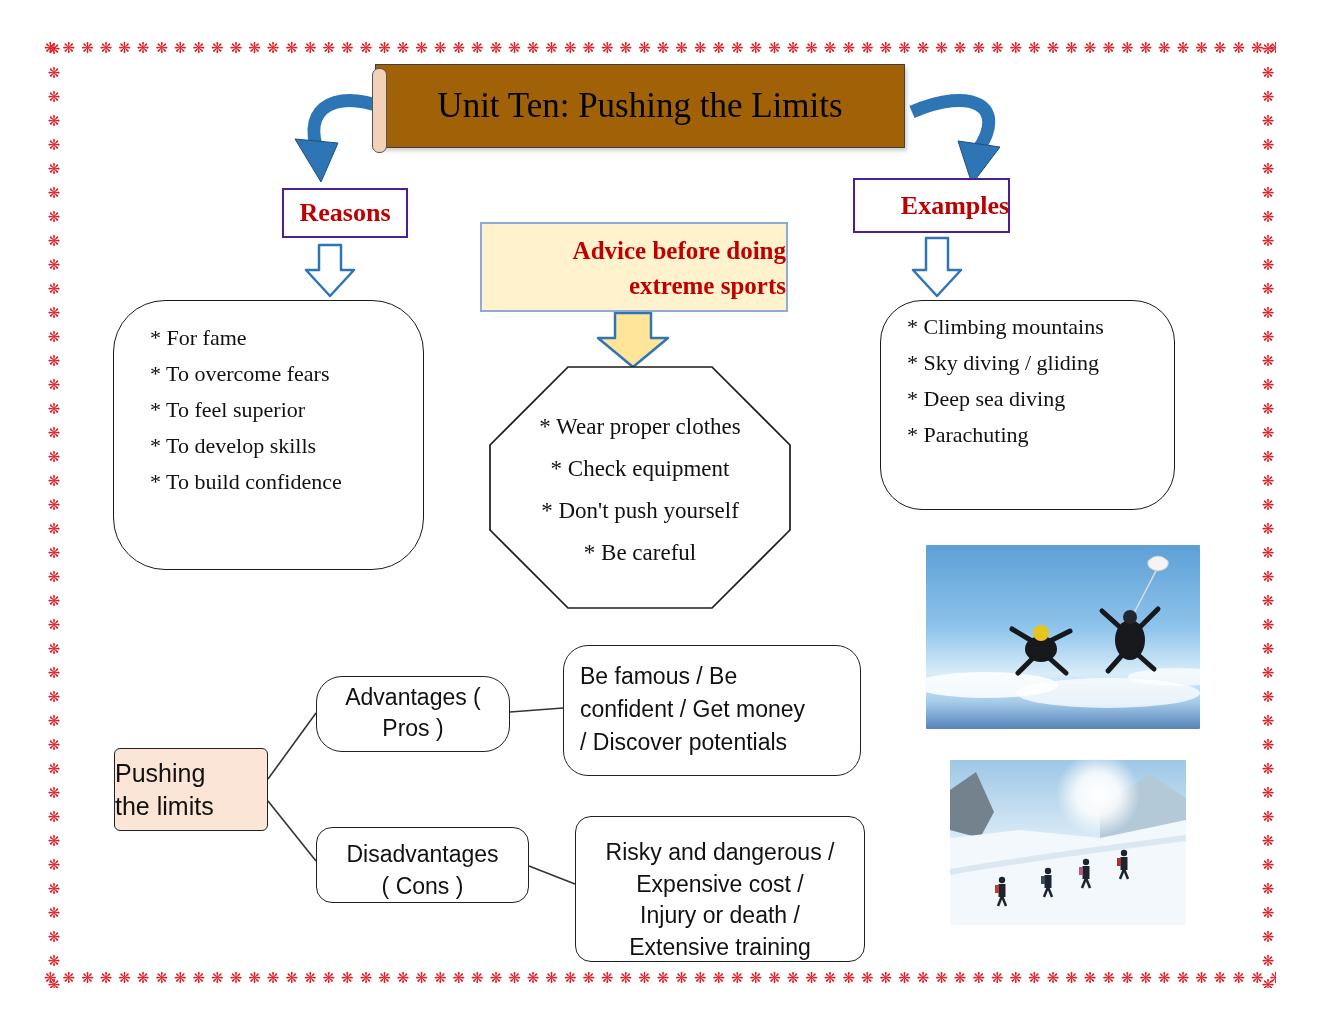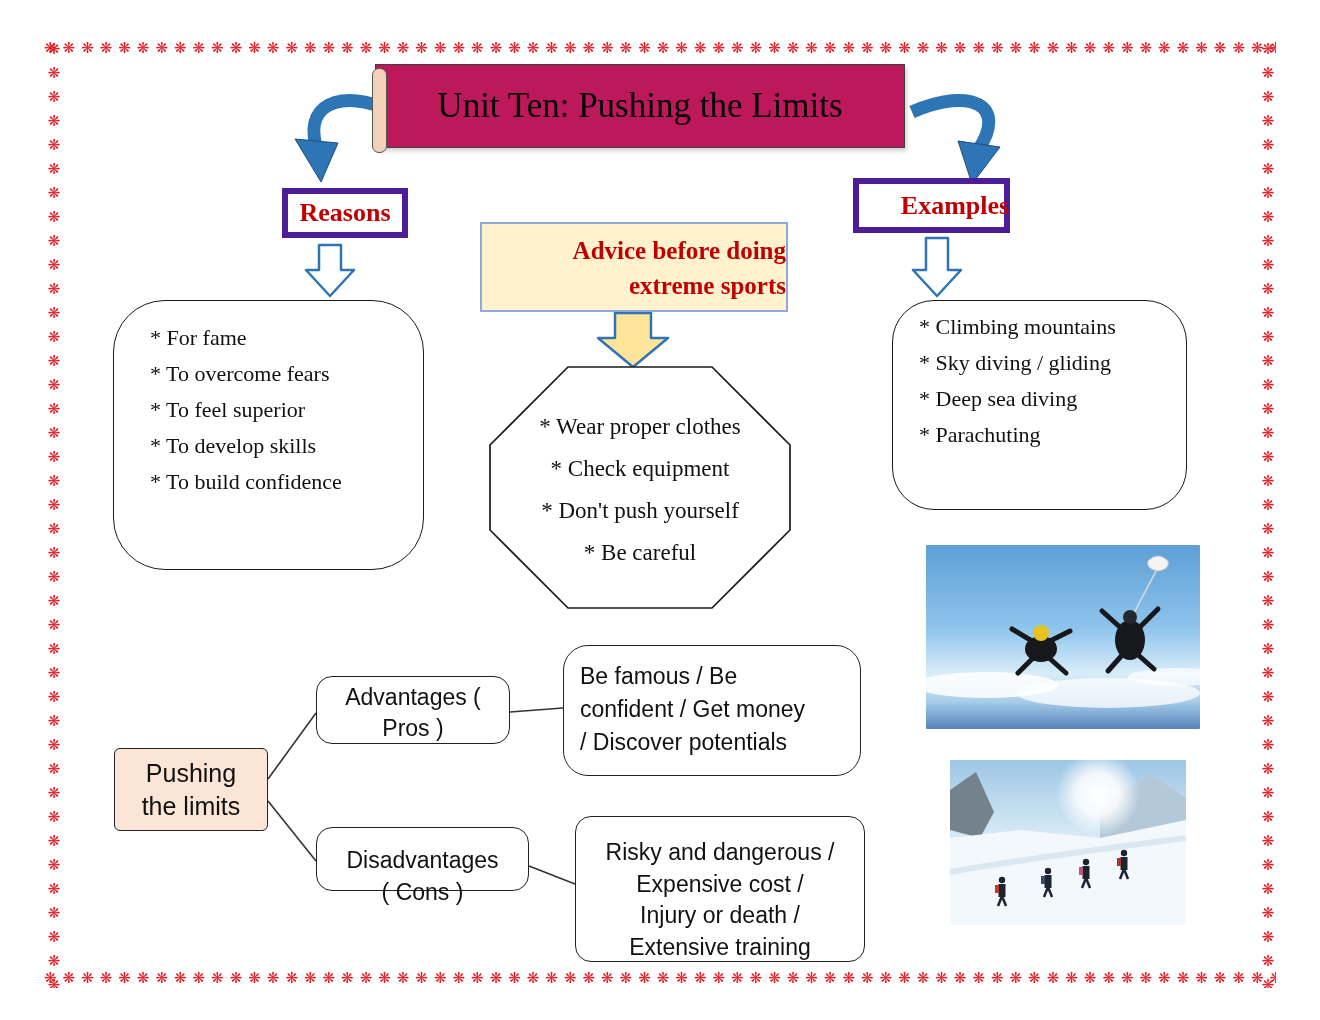--- a/index.html
+++ b/index.html
@@ -15,58 +15,58 @@
   .bs-left   { top:40px; bottom:32px; left:42px;  width:22px; writing-mode:vertical-rl; }
   .bs-right  { top:40px; bottom:32px; right:42px; width:22px; writing-mode:vertical-rl; }
 
   .overlay { position:absolute; left:0; top:0; width:1320px; height:1020px; pointer-events:none; }
   .curve { fill:none; stroke:#2e75b6; stroke-width:13; }
   .curvehead { fill:#2e75b6; stroke:#1f4e79; stroke-width:1; }
   .outline-arrow { fill:#ffffff; stroke:#2e75b6; stroke-width:2.5; stroke-linejoin:round; }
   .advice-fill { fill:#ffe599; }
   .conn { stroke:#333333; stroke-width:1.6; }
 
-  .banner { position:absolute; left:375px; top:64px; width:530px; height:84px; background:#be185d;
+  .banner { position:absolute; left:375px; top:64px; width:530px; height:84px; background:#a16207;
             border:1.6px solid #404040; display:flex; align-items:center; justify-content:center;
             box-shadow:2px 3px 4px rgba(0,0,0,0.18); }
   .curl { position:absolute; left:-4px; top:3px; bottom:-6px; width:15px; background:#f3d0b8;
           border:1.5px solid #555555; border-radius:7px; }
   .banner-text { font-size:35px; color:#000000; }
 
-  .label-box { position:absolute; border:6px solid #4c1d95; background:#ffffff; color:#c00000;
+  .label-box { position:absolute; border:2px solid #4c1d95; background:#ffffff; color:#c00000;
                font-weight:bold; font-size:26px; display:flex; align-items:center; justify-content:center; }
   .reasons-label  { left:282px; top:188px; width:126px; height:50px; }
   .examples-label { left:853px; top:178px; width:157px; height:55px;padding-left:47px; }
 
   .round-box { position:absolute; border:1.6px solid #1a1a1a; background:#ffffff; font-size:22px;
                color:#111111; white-space:pre-line; line-height:36px; }
   .reasons-list  { left:113px; top:300px; width:311px; height:270px; border-radius:52px; padding:19px 10px 0 36px; }
-  .examples-list { left:880px; top:300px; width:295px; height:210px; border-radius:42px; padding:8px 8px 0 26px;margin-left:12px; }
+  .examples-list { left:880px; top:300px; width:295px; height:210px; border-radius:42px; padding:8px 8px 0 26px; }
 
   .advice-box { position:absolute; left:480px; top:222px; width:308px; height:90px; background:#fff2cc;
                 border:2px solid #8eaadb; color:#c00000; font-weight:bold; font-size:25px;
                 text-align:right; white-space:pre-line; line-height:35px; padding-top:9px; }
 
   .octagon { position:absolute; left:488px; top:365px; width:304px; height:245px; }
   .octagon polygon { fill:#ffffff; stroke:#1a1a1a; stroke-width:1.7; }
   .octagon-text { position:absolute; left:488px; top:365px; width:304px; text-align:center;
                   font-size:23px; line-height:42px; white-space:pre-line; padding-top:41px; color:#111111; }
 
   .photo { position:absolute; border-radius:1px; }
   .photo-sky { left:926px; top:545px; width:274px; height:184px; }
   .photo-mtn { left:950px; top:760px; width:236px; height:165px; }
 
   .mm-root { position:absolute; left:114px; top:748px; width:154px; height:83px; background:#fbe5d6;
              border:1.6px solid #222222; border-radius:6px; font-family:"Liberation Sans","DejaVu Sans",sans-serif;
-             font-size:25px; text-align:center; white-space:pre-line; line-height:33px; padding-top:8px; color:#111; }
+             font-size:25px; text-align:left; white-space:pre-line; line-height:33px; padding-top:8px; color:#111; }
   .mm-box { position:absolute; border:1.6px solid #222222; border-radius:16px; background:#ffffff;
             font-family:"Liberation Sans","DejaVu Sans",sans-serif; font-size:23px; text-align:center;
             white-space:pre-line; color:#111; }
-  .mm-adv { left:316px; top:676px; width:194px; height:68px; line-height:31px; padding-top:5px; }
-  .mm-dis { left:316px; top:827px; width:213px; height:64px; line-height:32px; padding-top:16px; }
+  .mm-adv { left:316px; top:676px; width:194px; height:76px; line-height:31px; padding-top:5px;border-radius:26px; }
+  .mm-dis { left:316px; top:827px; width:213px; height:76px; line-height:32px; padding-top:10px; }
   .mm-pros-text { left:563px; top:645px; width:298px; height:131px; text-align:left; padding:14px 0 0 16px; line-height:33px;border-radius:25px; }
   .mm-cons-text { left:575px; top:816px; width:290px; height:146px; padding-top:20px; line-height:31.5px; }
 </style>
 </head>
 <body>
 
 <div class="page">
 
   <div class="bstrip bs-top">❋❋❋❋❋❋❋❋❋❋❋❋❋❋❋❋❋❋❋❋❋❋❋❋❋❋❋❋❋❋❋❋❋❋❋❋❋❋❋❋❋❋❋❋❋❋❋❋❋❋❋❋❋❋❋❋❋❋❋❋❋❋❋❋❋❋❋❋❋❋❋❋❋❋❋❋❋❋❋❋❋❋❋❋❋❋❋❋❋❋❋❋❋❋❋❋❋❋❋❋❋❋❋❋❋❋❋❋❋❋❋❋❋❋❋❋❋❋❋❋</div>
   <div class="bstrip bs-bottom">❋❋❋❋❋❋❋❋❋❋❋❋❋❋❋❋❋❋❋❋❋❋❋❋❋❋❋❋❋❋❋❋❋❋❋❋❋❋❋❋❋❋❋❋❋❋❋❋❋❋❋❋❋❋❋❋❋❋❋❋❋❋❋❋❋❋❋❋❋❋❋❋❋❋❋❋❋❋❋❋❋❋❋❋❋❋❋❋❋❋❋❋❋❋❋❋❋❋❋❋❋❋❋❋❋❋❋❋❋❋❋❋❋❋❋❋❋❋❋❋</div>

